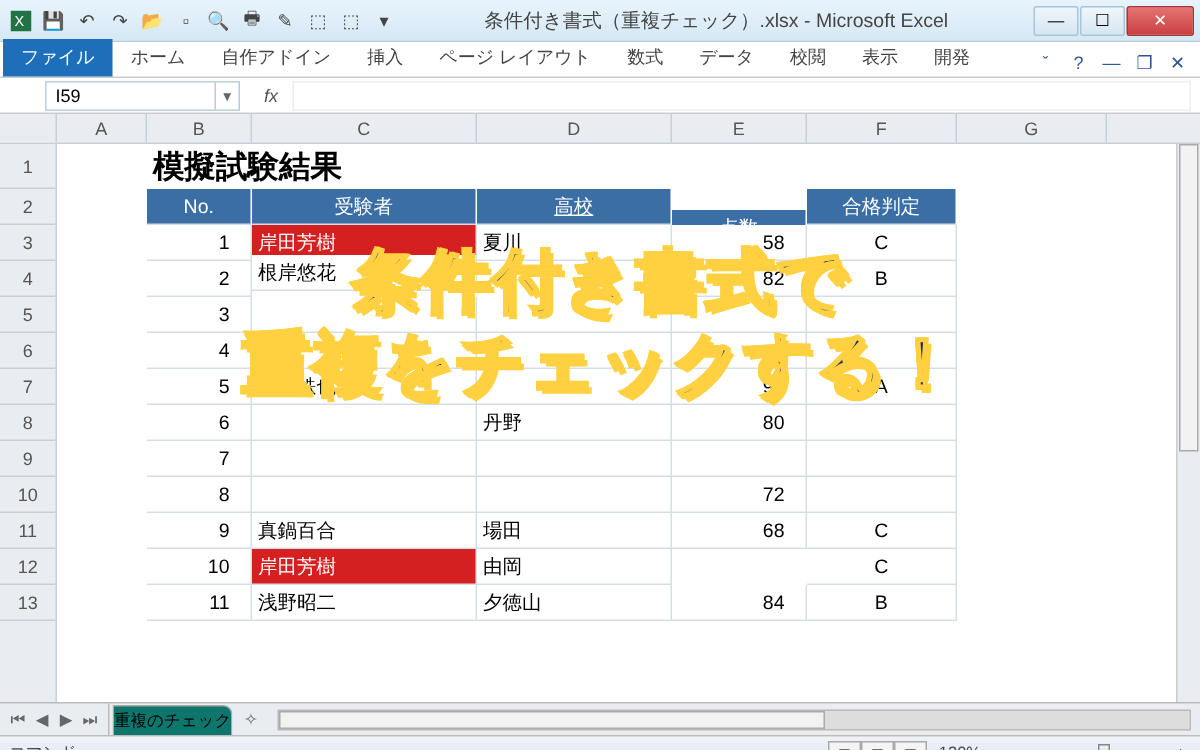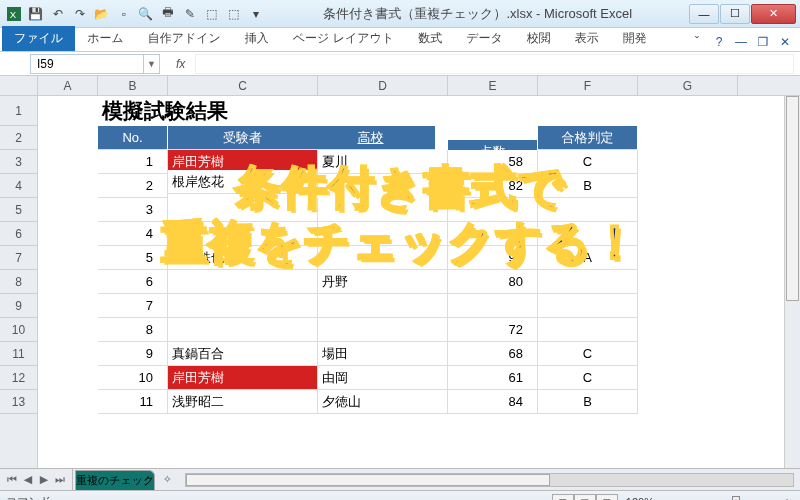--- a/index.html
+++ b/index.html
@@ -163,21 +163,21 @@
         <div class="rowh">9</div>
         <div class="rowh">10</div>
         <div class="rowh">11</div>
         <div class="rowh">12</div>
         <div class="rowh">13</div>
       </div>
     <div class="cells" id="cells">
         <div class="datacell datatitle" style="left: 60px; top: 3px; width: 200px; border: none;">模擬試験結果</div>
         <div class="datacell thead" style="left: 130px; top: 30px; width: 150px;">受験者</div>
         <div class="datacell thead" style="left: 60px; top: 30px; width: 70px;">No.</div>
-        <div class="datacell thead" style="left: 268px; top: 30px; width: 130px; text-decoration: underline;">高校</div>
+        <div class="datacell thead" style="left: 280px; top: 30px; width: 130px; text-decoration: underline;">高校</div>
         <div class="datacell thead" style="left: 410px; top: 44px; width: 90px;">点数</div>
         <div class="datacell thead" style="left: 500px; top: 30px; width: 100px;">合格判定</div>
         <div class="datacell num" style="left: 60px; top: 54px; width: 70px;">1</div>
         <div class="datacell dup" style="left: 130px; top: 54px; width: 150px;">岸田芳樹</div>
         <div class="datacell " style="left: 280px; top: 54px; width: 130px;">夏川</div>
         <div class="datacell num" style="left: 410px; top: 54px; width: 90px;">58</div>
         <div class="datacell center" style="left: 500px; top: 54px; width: 100px;">C</div>
         <div class="datacell num" style="left: 60px; top: 78px; width: 70px;">2</div>
         <div class="datacell " style="left: 130px; top: 74px; width: 150px;">根岸悠花</div>
         <div class="datacell num" style="left: 410px; top: 78px; width: 90px;">82</div>
@@ -213,21 +213,20 @@
         <div class="datacell num" style="left: 410px; top: 222px; width: 90px;">72</div>
         <div class="datacell center" style="left: 500px; top: 222px; width: 100px;"></div>
         <div class="datacell num" style="left: 60px; top: 246px; width: 70px;">9</div>
         <div class="datacell " style="left: 130px; top: 246px; width: 150px;">真鍋百合</div>
         <div class="datacell " style="left: 280px; top: 246px; width: 130px;">場田</div>
         <div class="datacell num" style="left: 410px; top: 246px; width: 90px;">68</div>
         <div class="datacell center" style="left: 500px; top: 246px; width: 100px;">C</div>
         <div class="datacell num" style="left: 60px; top: 270px; width: 70px;">10</div>
         <div class="datacell dup" style="left: 130px; top: 270px; width: 150px;">岸田芳樹</div>
         <div class="datacell " style="left: 280px; top: 270px; width: 130px;">由岡</div>
-        <div class="datacell num" style="left: 410px; top: 270px; width: 90px;">61</div>
         <div class="datacell center" style="left: 500px; top: 270px; width: 100px;">C</div>
         <div class="datacell num" style="left: 60px; top: 294px; width: 70px;">11</div>
         <div class="datacell " style="left: 130px; top: 294px; width: 150px;">浅野昭二</div>
         <div class="datacell " style="left: 280px; top: 294px; width: 130px;">夕徳山</div>
         <div class="datacell num" style="left: 410px; top: 294px; width: 90px;">84</div>
         <div class="datacell center" style="left: 500px; top: 294px; width: 100px;">B</div>
       </div>
   </div>
   <div class="vscroll">
       <div class="vscroll-thumb"></div>

